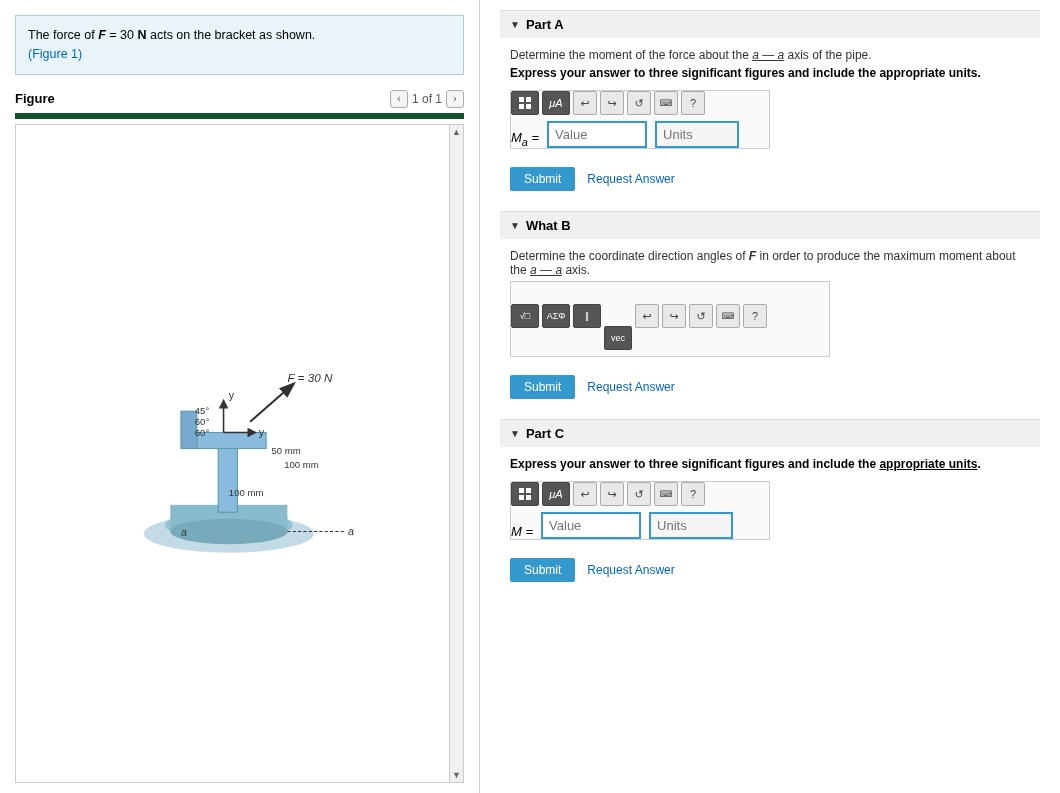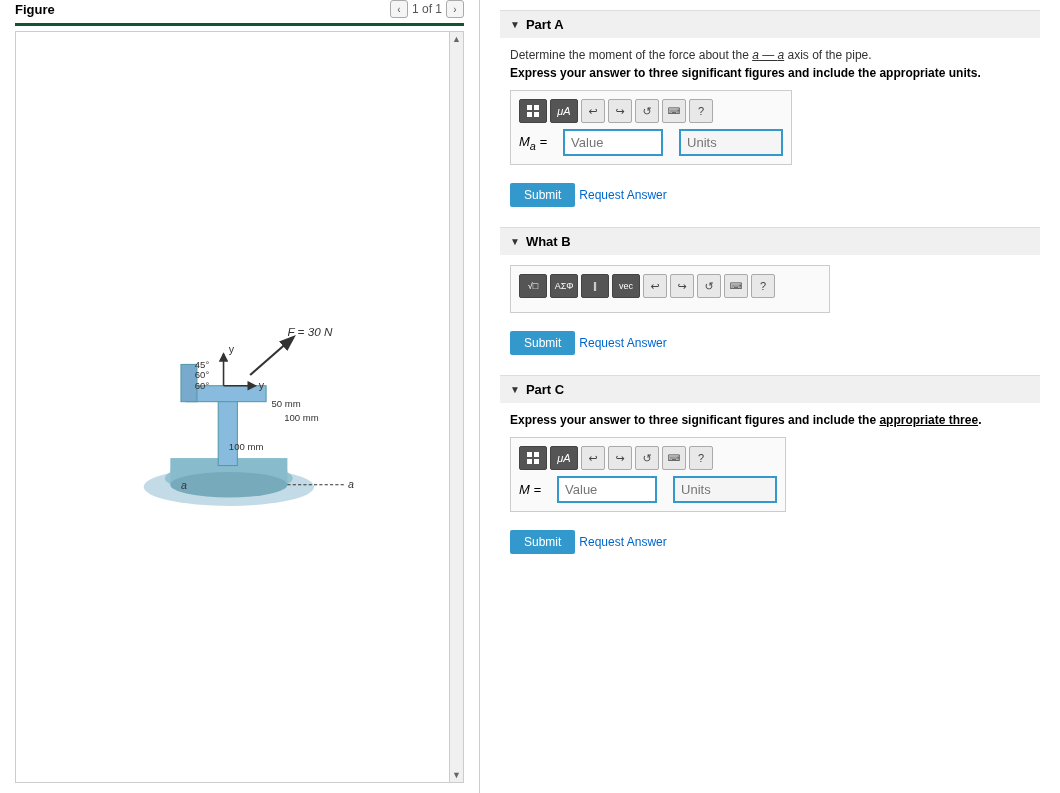--- a/index.html
+++ b/index.html
@@ -26,21 +26,21 @@
     .figure-section {
       flex: 1;
       display: flex;
       flex-direction: column;
       margin: 0 15px 10px 15px;
     }
     .figure-header {
       display: flex;
       align-items: center;
       justify-content: space-between;
-      border-bottom: 3px solid #14532d;
+      border-bottom: 6px solid #14532d;
       padding-bottom: 5px;
       margin-bottom: 5px;
     }
     .figure-title { font-weight: bold; font-size: 13px; }
     .figure-nav { display: flex; align-items: center; gap: 4px; font-size: 12px; color: #555; }
     .nav-arrow {
       width: 18px; height: 18px;
       border: 1px solid #aaa;
       background: #f5f5f5;
       border-radius: 3px;
@@ -85,21 +85,20 @@
     .collapse-arrow { font-size: 10px; color: #333; }
 
     .question-text { font-size: 12px; color: #333; margin-bottom: 4px; }
     .question-text em { font-style: italic; }
     .question-text .underline { text-decoration: underline; }
     .bold-instruction { font-weight: bold; font-size: 12px; color: #000; margin-bottom: 10px; }
     .bold-instruction .underline { text-decoration: underline; }
 
     .answer-box {
       border: 1px solid #ccc;
-      padding: 8px;
       background: #fafafa;
       display: inline-block;
       min-width: 260px;
       margin-bottom: 10px;
     }
 
     .toolbar {
       display: flex; align-items: center; gap: 3px;
       margin-bottom: 6px;
     }
@@ -114,72 +113,76 @@
     .tb-btn-light {
       width: 24px; height: 24px;
       background: #e8e8e8;
       border: 1px solid #aaa;
       border-radius: 2px;
       display: flex; align-items: center; justify-content: center;
       cursor: pointer; color: #444; font-size: 11px;
     }
 
     .input-row {
-      display: flex; align-items: center; gap: 16px;
+      display: flex; align-items: flex-end; gap: 8px;
     }
     .input-label { font-size: 13px; font-style: italic; white-space: nowrap; }
     .value-input {
       border: 2px solid #3399cc;
       padding: 4px 6px;
       font-size: 13px;
       width: 100px;
       outline: none;
       color: #999;
     }
     .units-input {
       border: 2px solid #3399cc;
       padding: 4px 6px;
       font-size: 13px;
-      width: 104px;
+      width: 84px;
       outline: none;
       color: #999;
       background: #f5f5f5;
     }
 
     .text-input-wide {
       border: 2px solid #3399cc;
       padding: 4px 6px;
       font-size: 13px;
       width: 250px;
       outline: none;
     }
 
     .degree-symbol { font-size: 12px; margin-left: 2px; }
 
-    .action-row { display: flex; align-items: center; gap: 4px; margin-top: 8px; }
+    .action-row { display: flex; align-items: center; gap: 12px; margin-top: 8px; }
     .submit-btn {
       background: #3399cc;
       color: #fff;
       border: none;
       padding: 5px 14px;
       font-size: 12px;
       cursor: pointer;
       border-radius: 2px;
     }
     .request-link { color: #0066cc; font-size: 12px; text-decoration: none; cursor: pointer; text-align: right; }
 
     .provide-feedback { color: #0066cc; font-size: 12px; text-decoration: none; cursor: pointer; display: block; margin-top: 10px; }
 
     
     .figure-svg { width: 100%; height: 100%; }
   </style>
 </head>
 <body>
 
 <div class="left-panel">
+  <div class="problem-statement">
+    <span>The force of <em><strong>F</strong></em> = 30 <strong>N</strong> acts on the bracket as shown.</span><br>
+    <a href="#">(Figure 1)</a>
+  </div>
 
   <div class="figure-section">
     <div class="figure-header">
       <span class="figure-title">Figure</span>
       <div class="figure-nav">
         <div class="nav-arrow">‹</div>
         <span>1 of 1</span>
         <div class="nav-arrow">›</div>
       </div>
     </div>
@@ -288,26 +291,29 @@
       </div>
     </div>
   </div>
 
   <div class="part-section">
     <div class="part-header">
       <span class="collapse-arrow">▼</span>
       <span>What B</span>
     </div>
     <div style="padding: 0 10px;">
+      <p class="question-text">
+        Determine the coordinate direction angles of <em><strong>F</strong></em> in order to produce the maximum moment about the <span class="underline"><em>a</em> — <em>a</em></span> axis.
+      </p>
       <div class="answer-box" style="min-width:320px;">
         <div class="toolbar">
           <div class="tb-btn" style="font-size:9px;">√□</div>
           <div class="tb-btn" style="font-size:9px;">ΑΣΦ</div>
           <div class="tb-btn" style="font-size:9px;">∥</div>
-          <div class="tb-btn" style="font-size:9px;">vec</div>
+          <div class="tb-btn" style="font-size:9px;margin-top:44px;">vec</div>
           <div class="tb-btn-light">↩</div>
           <div class="tb-btn-light">↪</div>
           <div class="tb-btn-light">↺</div>
           <div class="tb-btn-light" style="font-size:9px;">⌨</div>
           <div class="tb-btn-light">?</div>
         </div>
       </div>
       <div class="action-row">
         <button class="submit-btn">Submit</button>
         <a href="#" class="request-link">Request Answer</a>
@@ -315,21 +321,21 @@
     </div>
   </div>
 
   <div class="part-section">
     <div class="part-header">
       <span class="collapse-arrow">▼</span>
       <span>Part C</span>
     </div>
     <div style="padding: 0 10px;">
       <p class="bold-instruction">
-        Express your answer to three significant figures and include the <span class="underline">appropriate three</span>.
+        Express your answer to three significant figures and include the <span class="underline">appropriate units</span>.
       </p>
       <div class="answer-box">
         <div class="toolbar">
           <div class="tb-btn">
             <svg width="14" height="14" viewBox="0 0 14 14" fill="white">
                 <rect x="1" y="1" width="5" height="5"></rect>
                 <rect x="8" y="1" width="5" height="5"></rect>
                 <rect x="1" y="8" width="5" height="5"></rect>
                 <rect x="8" y="8" width="5" height="5"></rect>
               </svg>

